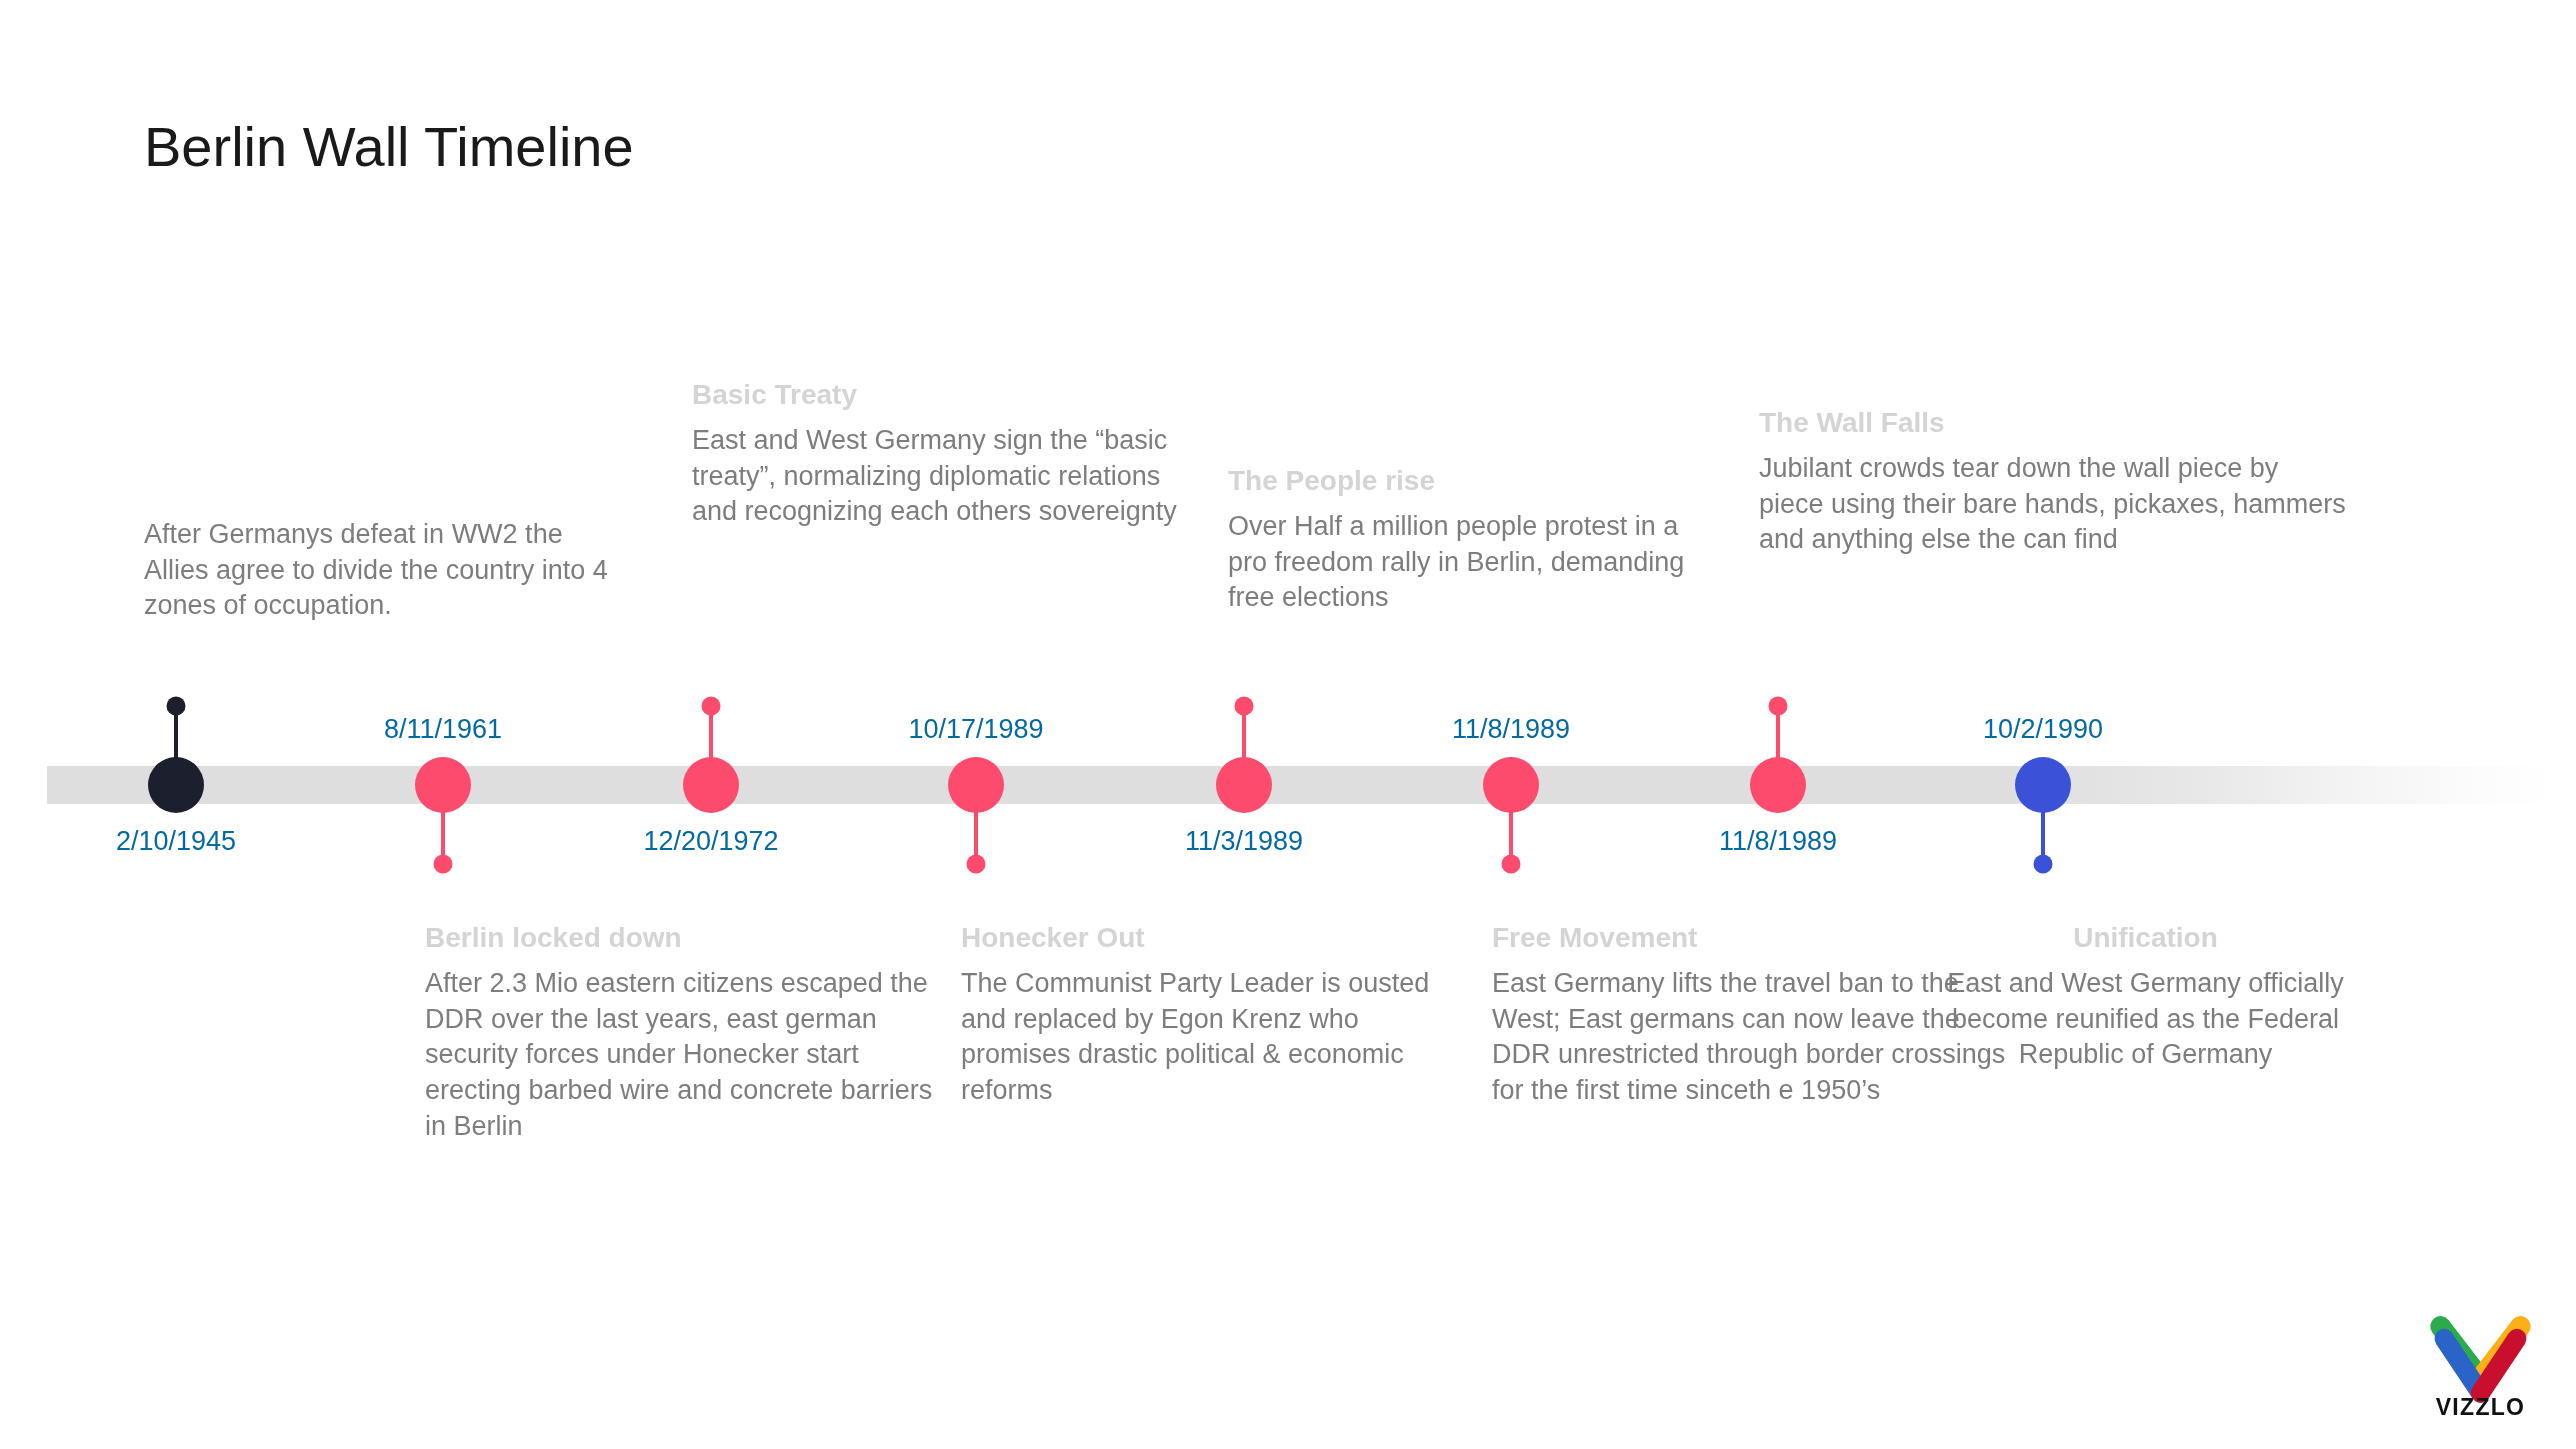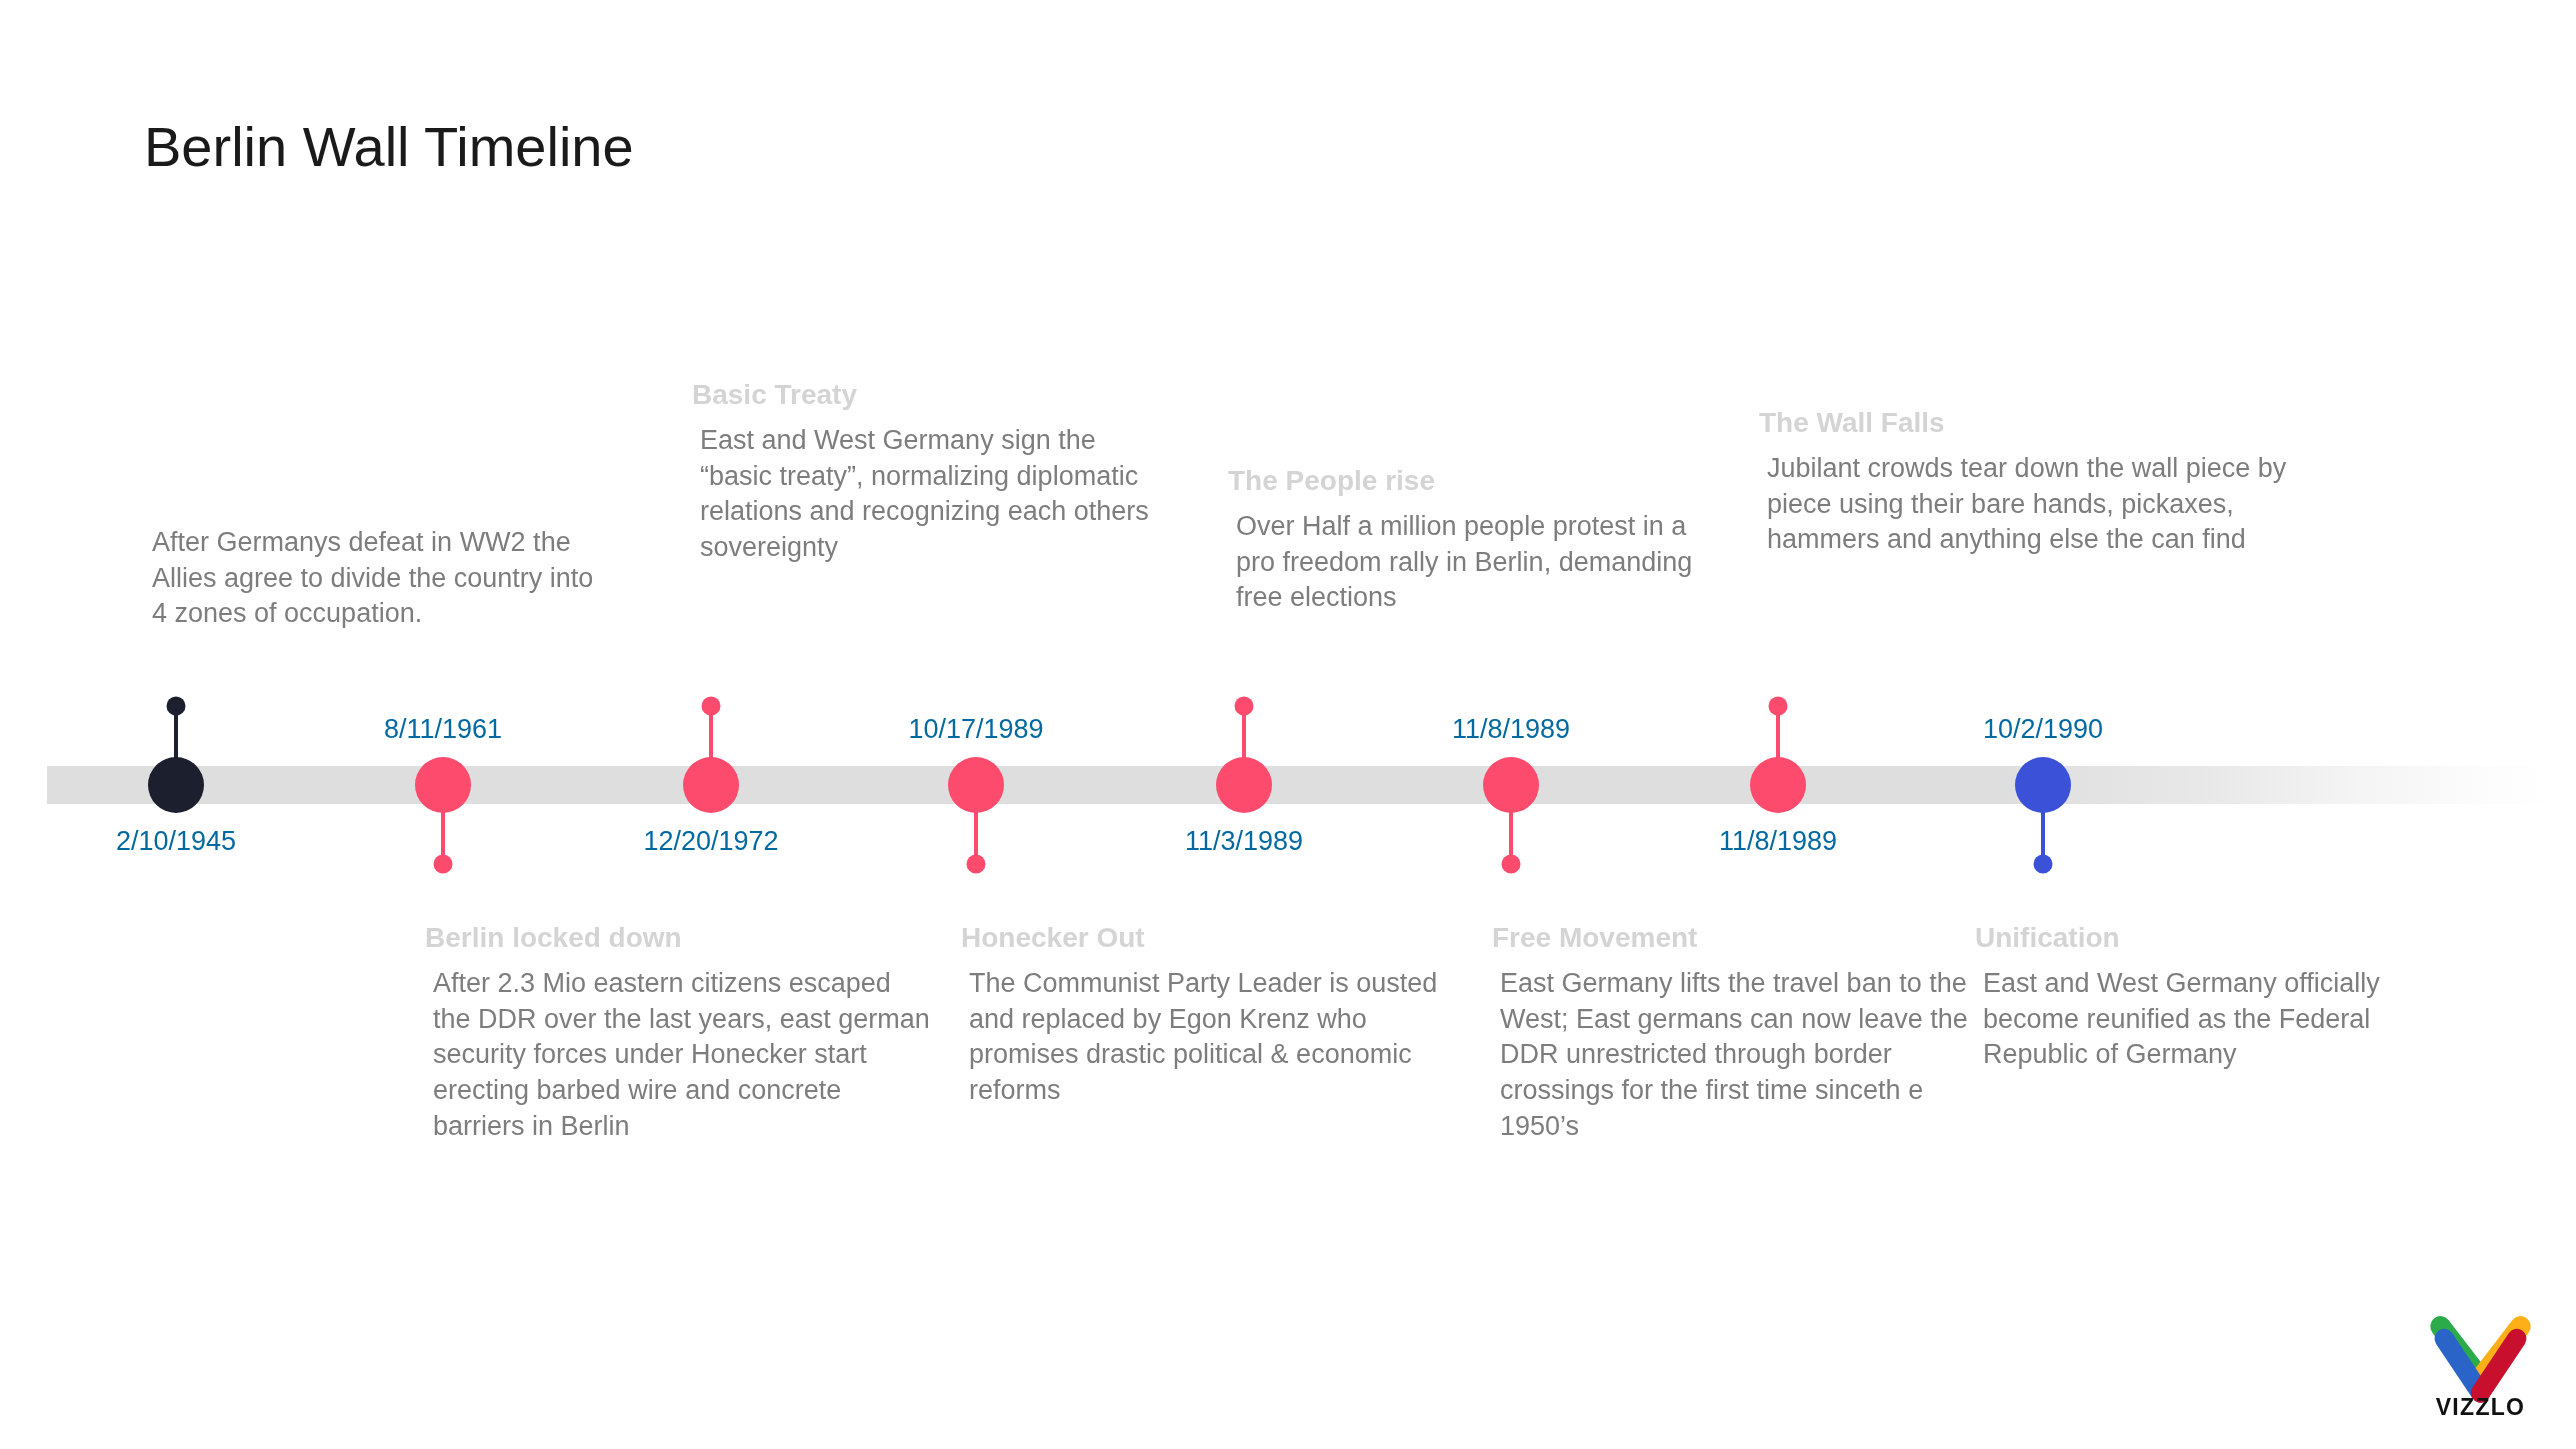--- a/index.html
+++ b/index.html
@@ -75,21 +75,21 @@
     font-size: 28px;
     font-weight: 700;
     color: #d4d4d4;
     margin: 0 0 12px 0;
     white-space: nowrap;
   }
   .event-desc {
     font-size: 27px;
     line-height: 1.32;
     color: #7d7d7d;
-    margin: 8px;
+    margin: 0;
     font-weight: 400;
   }
 
   
   #vizzlo-logo {
     position: absolute;
     right: 35px;
     bottom: 27px;
     width: 121px;
     height: 121px;
@@ -179,21 +179,21 @@
 <div class="event-block" style="left:961px; top:922px; width:510px;">
   <div class="event-title">Honecker Out</div>
   <p class="event-desc">The Communist Party Leader is ousted and replaced by Egon Krenz who promises drastic political &amp; economic reforms</p>
 </div>
 
 <div class="event-block" style="left:1492px; top:922px; width:520px;">
   <div class="event-title">Free Movement</div>
   <p class="event-desc">East Germany lifts the travel ban to the West; East germans can now leave the DDR unrestricted through border crossings for the first time sinceth e 1950’s</p>
 </div>
 
-<div class="event-block" style="left:1975px; top:922px; width:443px;">
+<div class="event-block" style="left:1924px; top:922px; width:443px;text-align:center;">
   <div class="event-title">Unification</div>
   <p class="event-desc">East and West Germany officially become reunified as the Federal Republic of Germany</p>
 </div>
 
 <div id="vizzlo-logo">
   <svg viewBox="0 0 200 200" width="121" height="121" aria-hidden="true">
 
     <path d="M34 42 L100 128" stroke="#2bab4a" stroke-width="34" stroke-linecap="round" fill="none"></path>
 
     <path d="M166 42 L100 128" stroke="#fcaf17" stroke-width="34" stroke-linecap="round" fill="none"></path>

